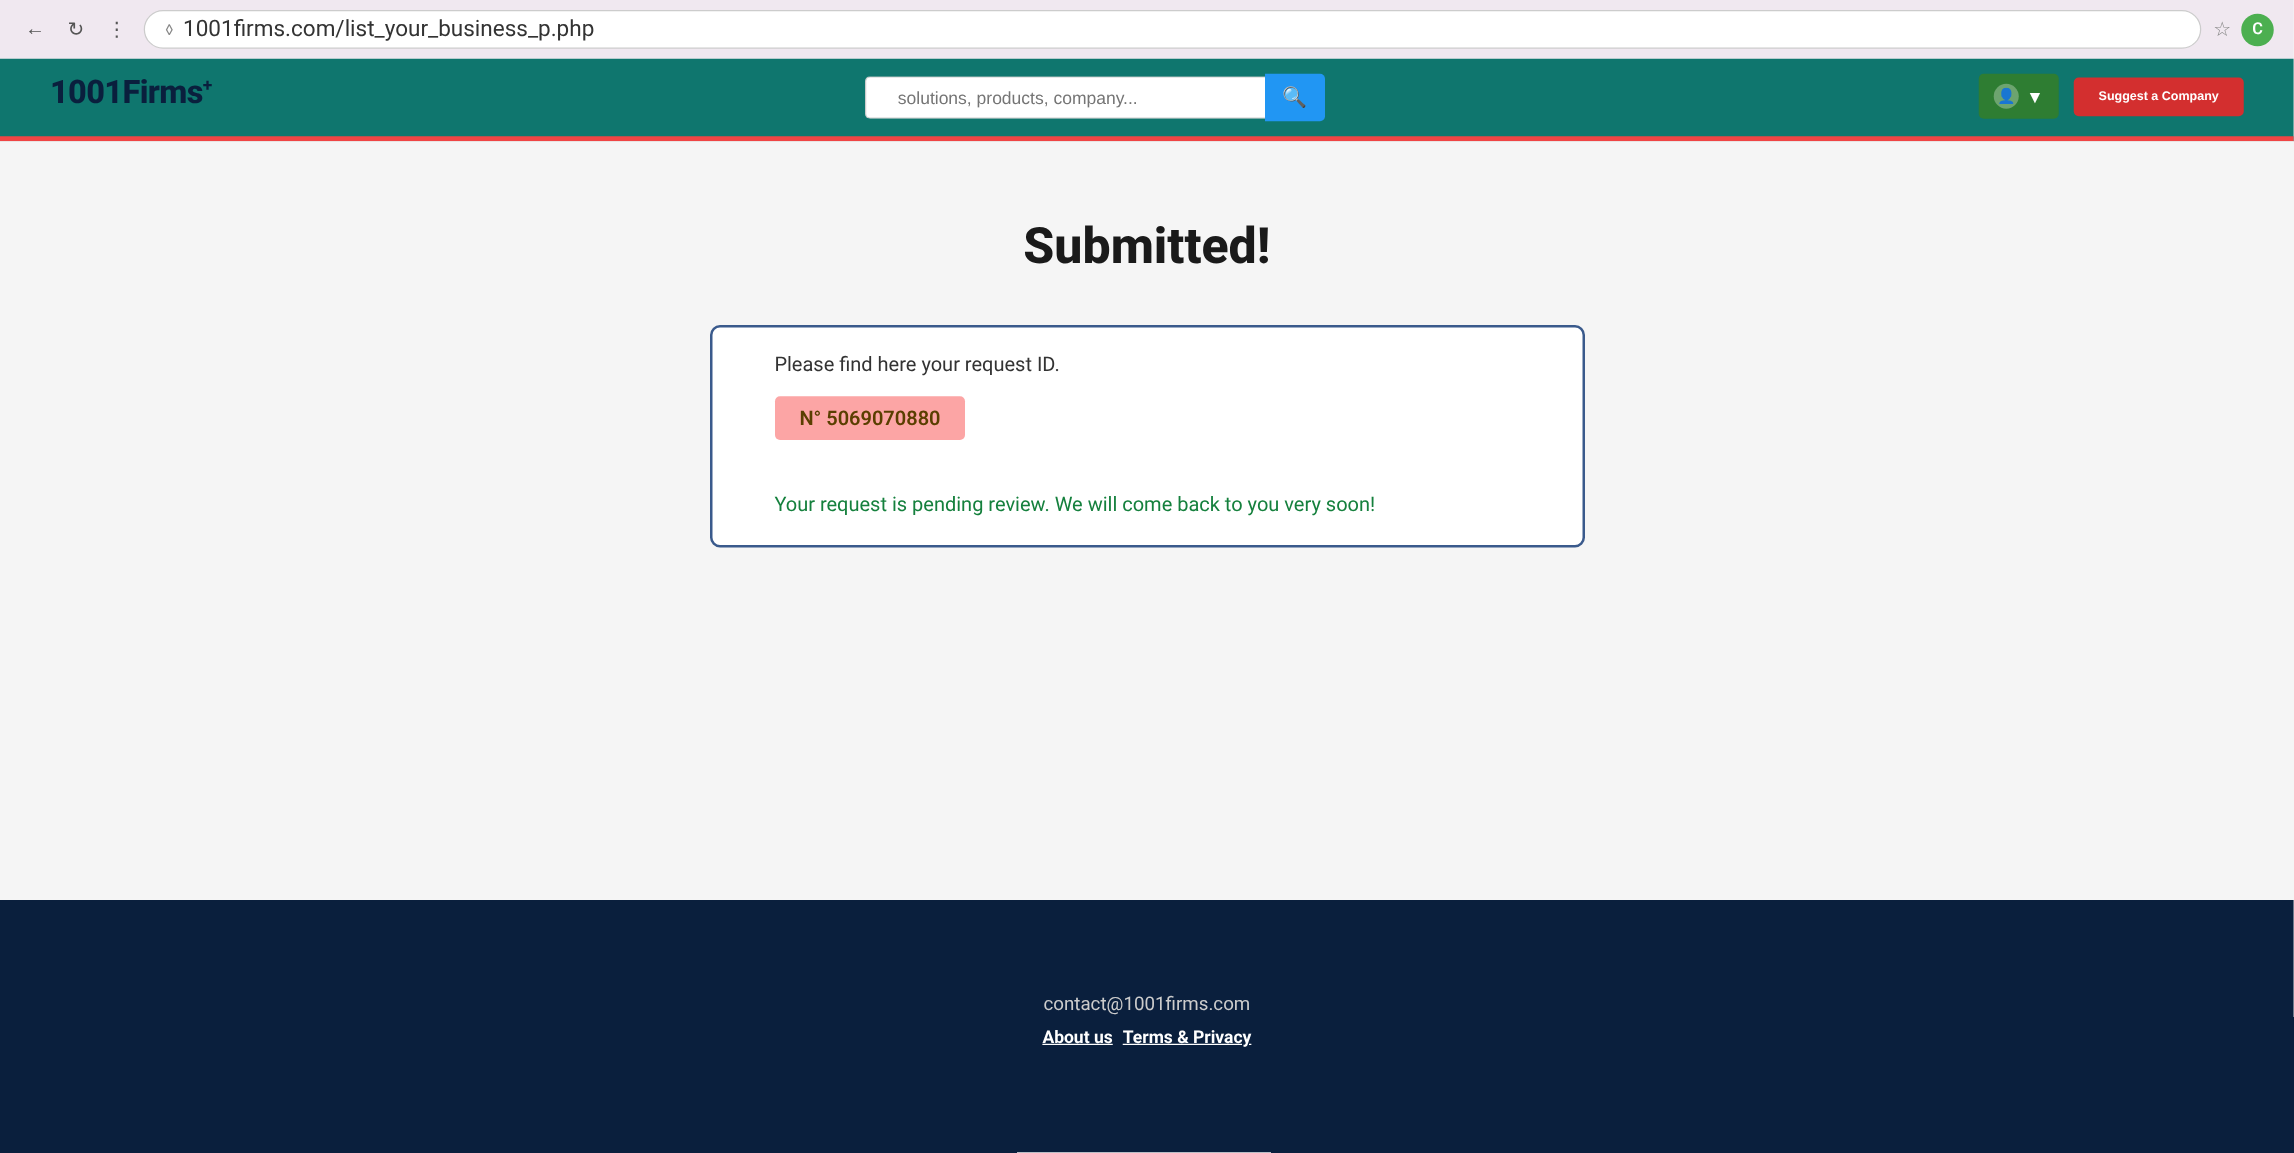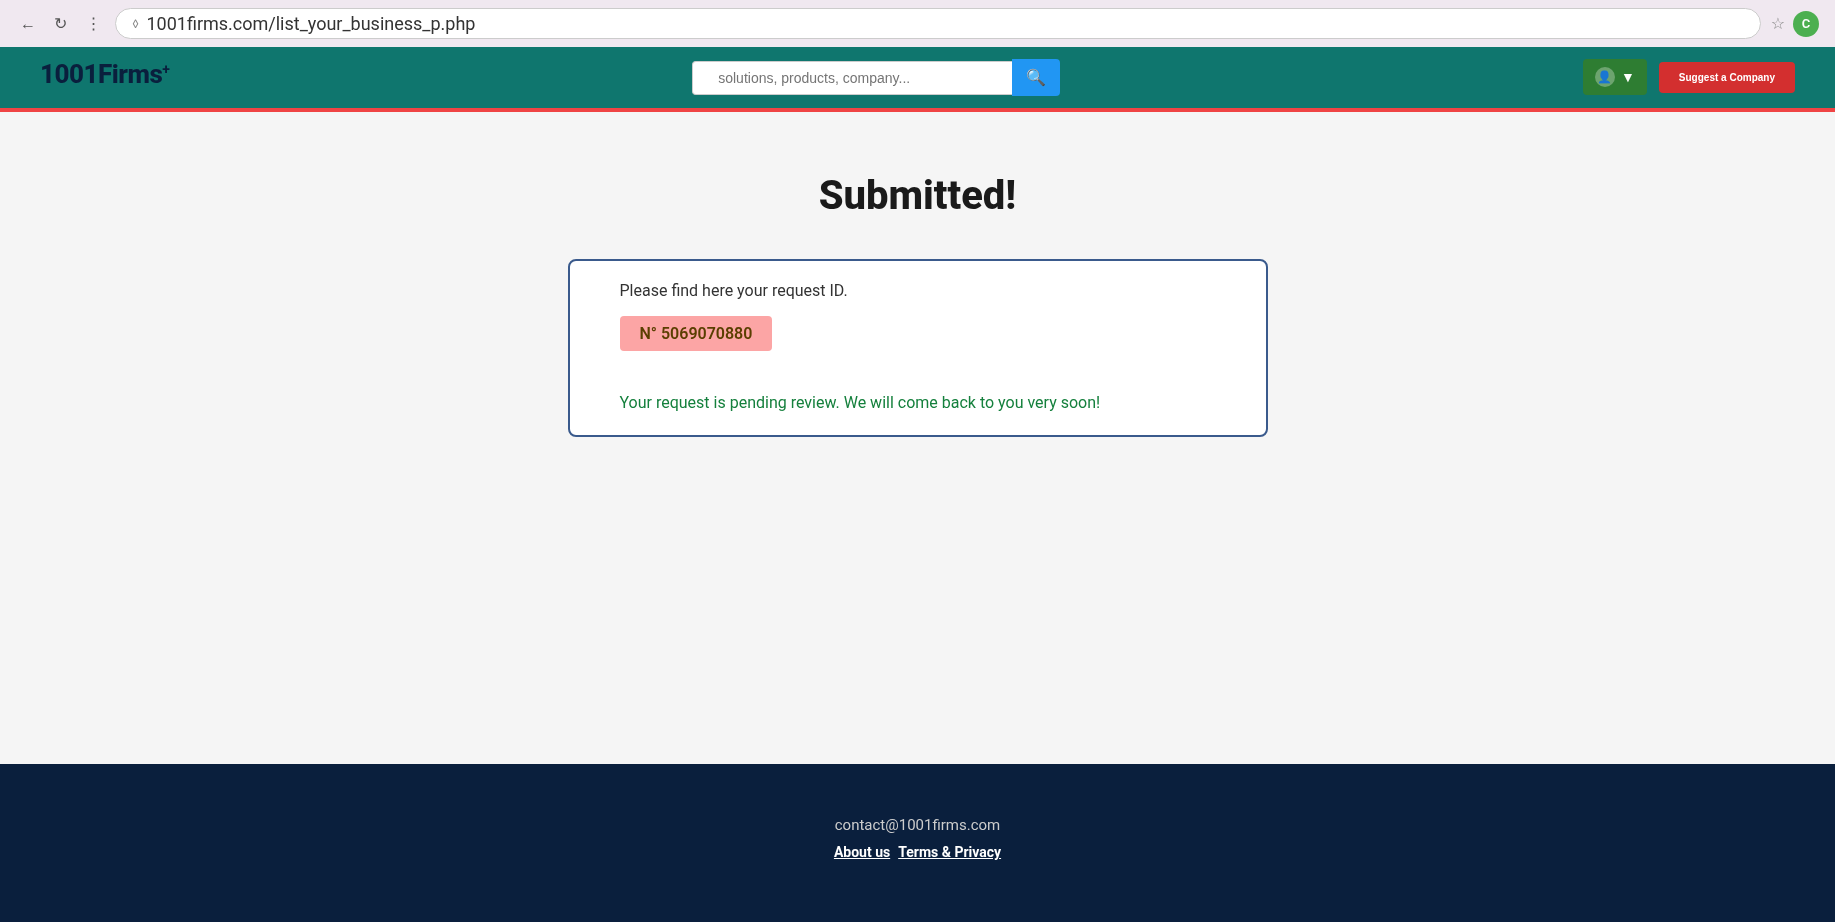--- a/index.html
+++ b/index.html
@@ -225,21 +225,21 @@
 
     .pending-message {
       font-size: 16px;
       color: #15803d;
       line-height: 1.5;
     }
 
     
     .site-footer {
       background: #0a1f3d;
-      padding: 52px 40px;
+      padding: 74px 40px;
       text-align: center;
       color: white;
     }
 
     .footer-email {
       font-size: 15px;
       color: #ccc;
       margin-bottom: 10px;
     }
 

